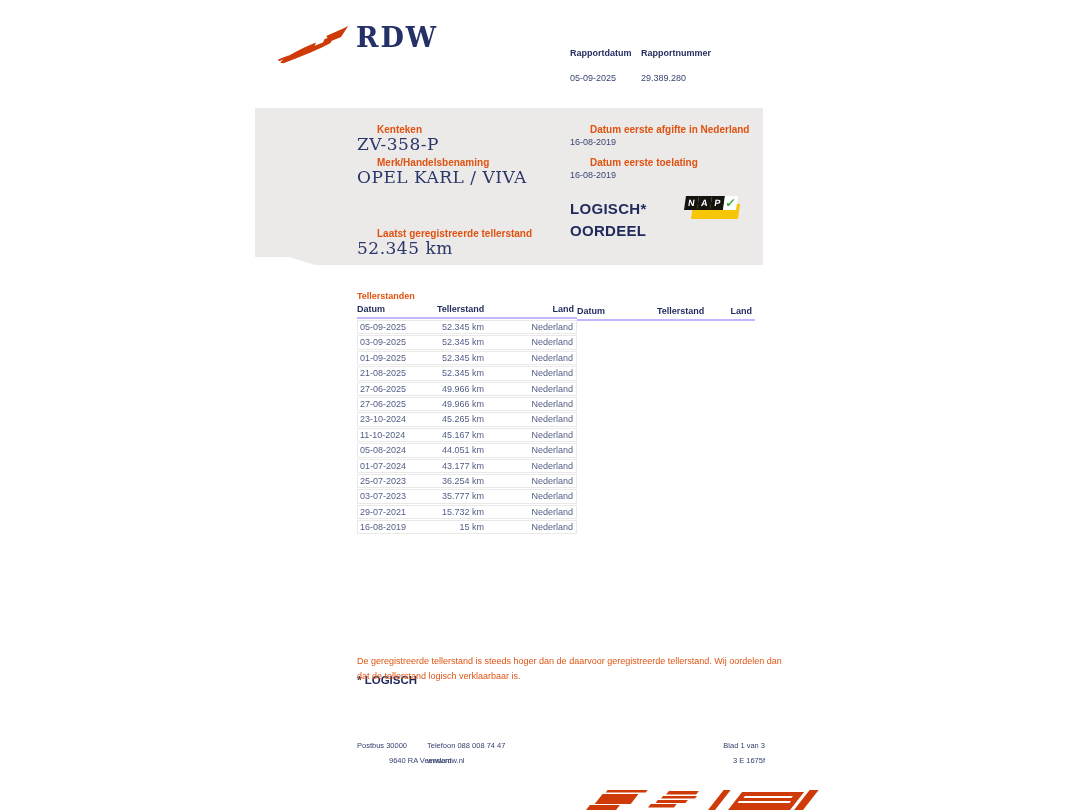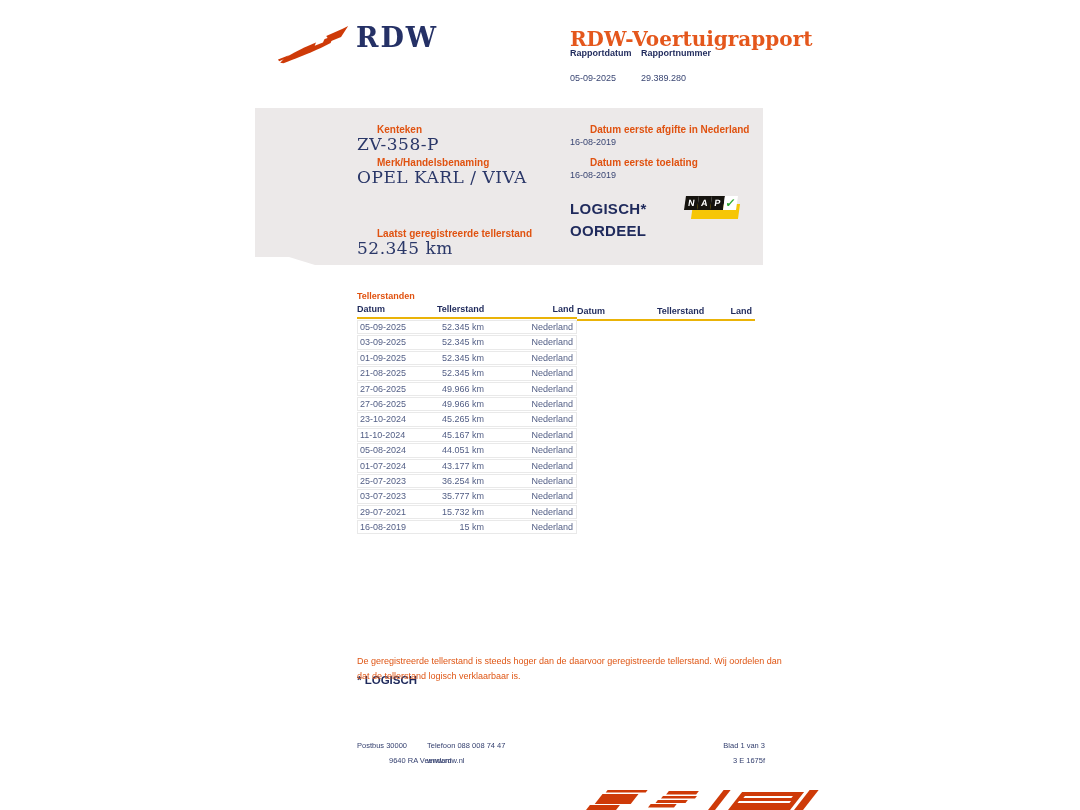--- a/index.html
+++ b/index.html
@@ -33,21 +33,21 @@
             display:flex; align-items:center; justify-content:center;
             font-size:9px; font-weight:bold; }
   .nap-black { background:#16140F; color:#fff; }
   .nap-white { background:#fff; color:#2FA832; font-size:12px; }
 
   
   .table1 { position:absolute; left:357px; top:291px; width:220px; }
   .table2 { position:absolute; left:577px; top:306px; width:178px; }
   .ttitle { font-size:9px; font-weight:bold; color:#E05210; margin-bottom:3px; }
   .thead { display:grid; grid-template-columns:80px 46px 1fr; font-size:9px; font-weight:bold;
-           color:#1F2A5C; padding-bottom:3px; border-bottom:2px solid #eab308; }
+           color:#1F2A5C; padding-bottom:3px; border-bottom:2px solid #c4b5fd; }
   .thead .h1, .trow .c1 { text-align:right; }
   .thead .h2, .trow .c2 { text-align:right; padding-right:3px; }
   .trows { margin-top:1px; }
   .trow { display:grid; grid-template-columns:80px 46px 1fr; height:14.4px; line-height:13px;
           align-items:center; border:1px solid #E9E9E9; margin-top:1px;
           font-size:9px; color:#525E85; }
   .trow .c0 { padding-left:2px; }
 
   
   .note-title { position:absolute; left:357px; top:638px; font-size:11.5px; font-weight:800; color:#1F2A5C;margin-top:36px; }
@@ -67,21 +67,20 @@
 <div class="page">
 
   <svg class="logo-graphic" viewBox="0 0 135 75" xmlns="http://www.w3.org/2000/svg">
     <path fill="#CE3A08" d="M4,70 L12,61 C36,47 60,36 84,27 L101,21 L96,34 L78,43 C56,53 28,64 10,71 Z"></path>
     <path fill="#CE3A08" d="M88,21 L118,8 L128,3 L115,23 L95,31 Z"></path>
     <path fill="#CE3A08" d="M0,64 L20,56 L14,62 L2,67 Z"></path>
     <path fill="#ffffff" d="M70,31 L86,24 L82,33 L67,39 Z"></path>
   </svg>
   <div class="logo-word">RDW</div>
 
-  <div class="doc-title">RDW-Voertuigrapport</div>
   <div class="hlabel hx1">Rapportdatum</div>
   <div class="hlabel hx2">Rapportnummer</div>
   <div class="hvalue hx1">05-09-2025</div>
   <div class="hvalue hx2">29.389.280</div>
 
   <div class="panel">
     <div class="plabel" style="left:102px; top:16px;">Kenteken</div>
     <div class="pbig" style="left:102px; top:26px;">ZV-358-P</div>
     <div class="plabel" style="left:102px; top:49px;">Merk/Handelsbenaming</div>
     <div class="pbig" style="left:102px; top:59px;">OPEL KARL / VIVA</div>

